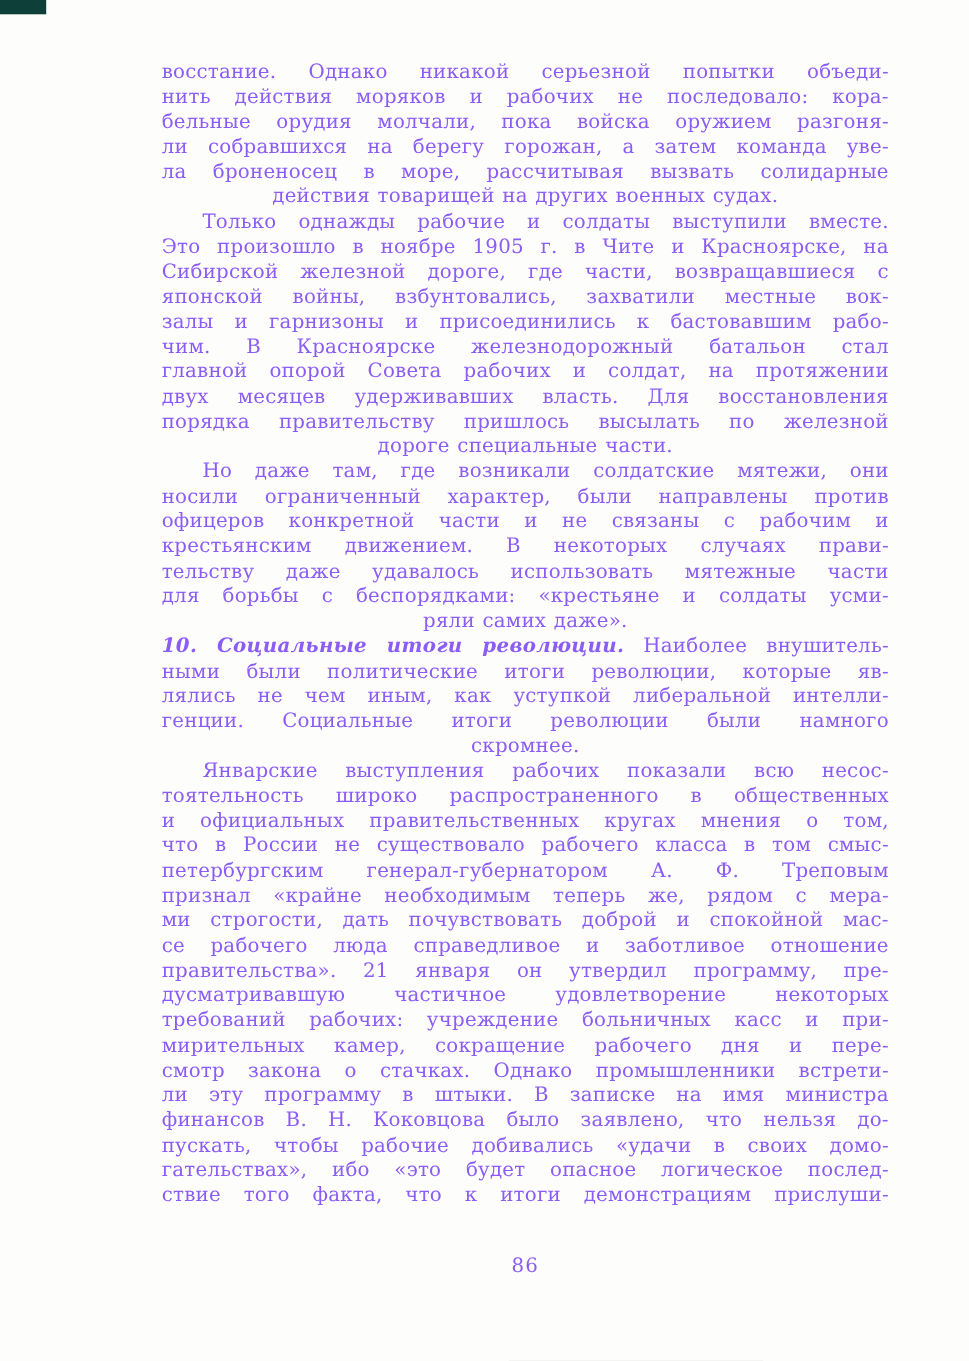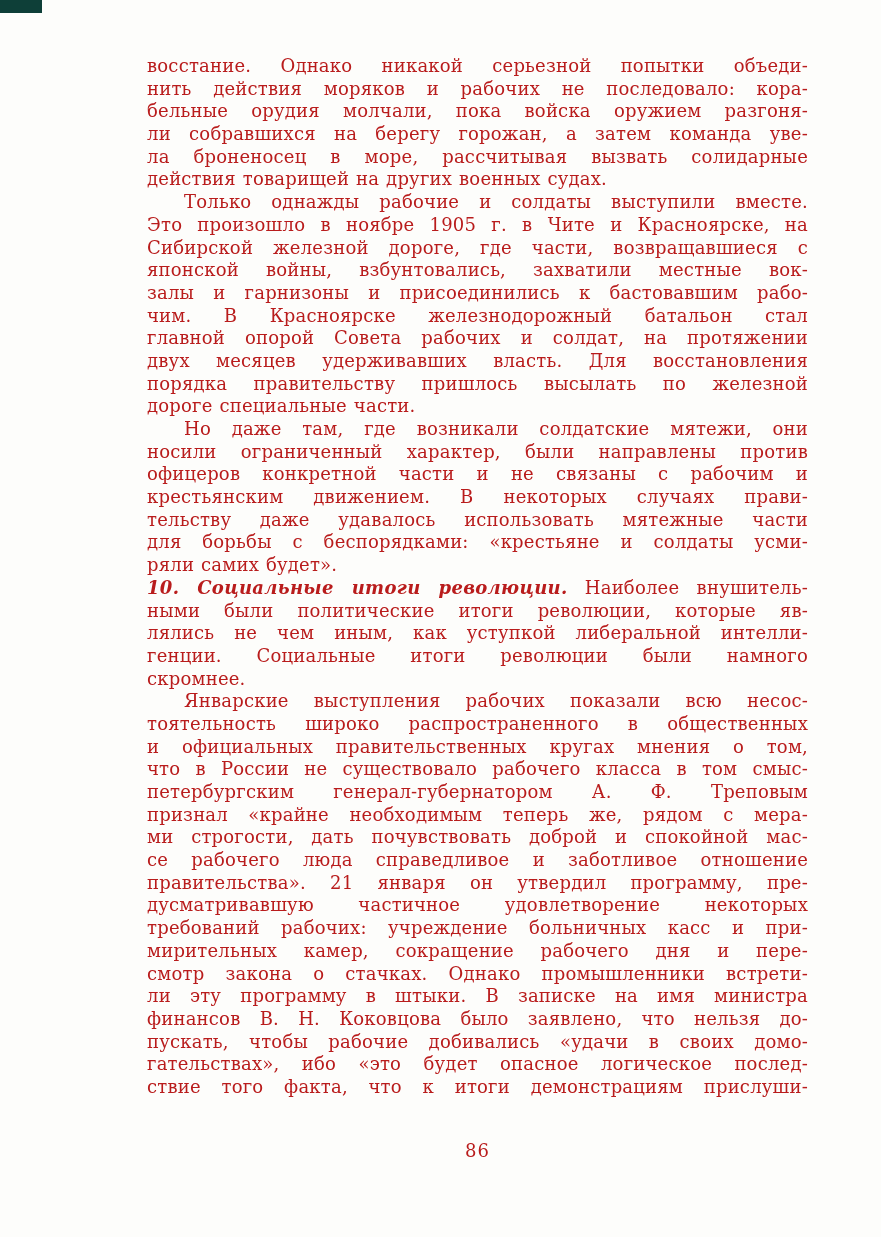--- a/index.html
+++ b/index.html
@@ -8,21 +8,21 @@
     background: #e8e8e8;
   }
   .page {
     position: relative;
     width: 881px;
     height: 1237px;
     margin: 0 auto;
     background: #fdfdfb;
     overflow: hidden;
     font-family: "DejaVu Serif", "Liberation Serif", serif;
-    color: #b91c1c;
+    color: #8b5cf6;
   }
   .scan-artifact {
     position: absolute;
     left: 0;
     top: 0;
     width: 42px;
     height: 13px;
     background: #0e3f38;
   }
   .text-block {
@@ -32,21 +32,21 @@
     width: 661px;
     font-size: 18px;
     letter-spacing: 0.2px;
     word-spacing: 1px;
   }
   .line {
     height: 22.7px;
     line-height: 22.7px;
     white-space: normal;
     overflow: hidden;
-    text-align: left;
+    text-align: center;
   }
   .line.just {
     text-align: justify;
     text-align-last: justify;
   }
   .line.indent {
     padding-left: 37px;
   }
   .line b.section-heading {
     font-weight: bold;
@@ -85,21 +85,21 @@
       <div class="line just">главной опорой Совета рабочих и солдат, на протяжении</div>
       <div class="line just">двух месяцев удерживавших власть. Для восстановления</div>
       <div class="line just">порядка правительству пришлось высылать по железной</div>
       <div class="line">дороге специальные части.</div>
       <div class="line just indent">Но даже там, где возникали солдатские мятежи, они</div>
       <div class="line just">носили ограниченный характер, были направлены против</div>
       <div class="line just">офицеров конкретной части и не связаны с рабочим и</div>
       <div class="line just">крестьянским движением. В некоторых случаях прави-</div>
       <div class="line just">тельству даже удавалось использовать мятежные части</div>
       <div class="line just">для борьбы с беспорядками: «крестьяне и солдаты усми-</div>
-      <div class="line">ряли самих будет».</div>
+      <div class="line">ряли самих даже».</div>
       <div class="line just"><b class="section-heading">10. Социальные итоги революции.</b> Наиболее внушитель-</div>
       <div class="line just">ными были политические итоги революции, которые яв-</div>
       <div class="line just">лялись не чем иным, как уступкой либеральной интелли-</div>
       <div class="line just">генции. Социальные итоги революции были намного</div>
       <div class="line">скромнее.</div>
       <div class="line just indent">Январские выступления рабочих показали всю несос-</div>
       <div class="line just">тоятельность широко распространенного в общественных</div>
       <div class="line just">и официальных правительственных кругах мнения о том,</div>
       <div class="line just">что в России не существовало рабочего класса в том смыс-</div>
       <div class="line just">петербургским генерал-губернатором А. Ф. Треповым</div>

